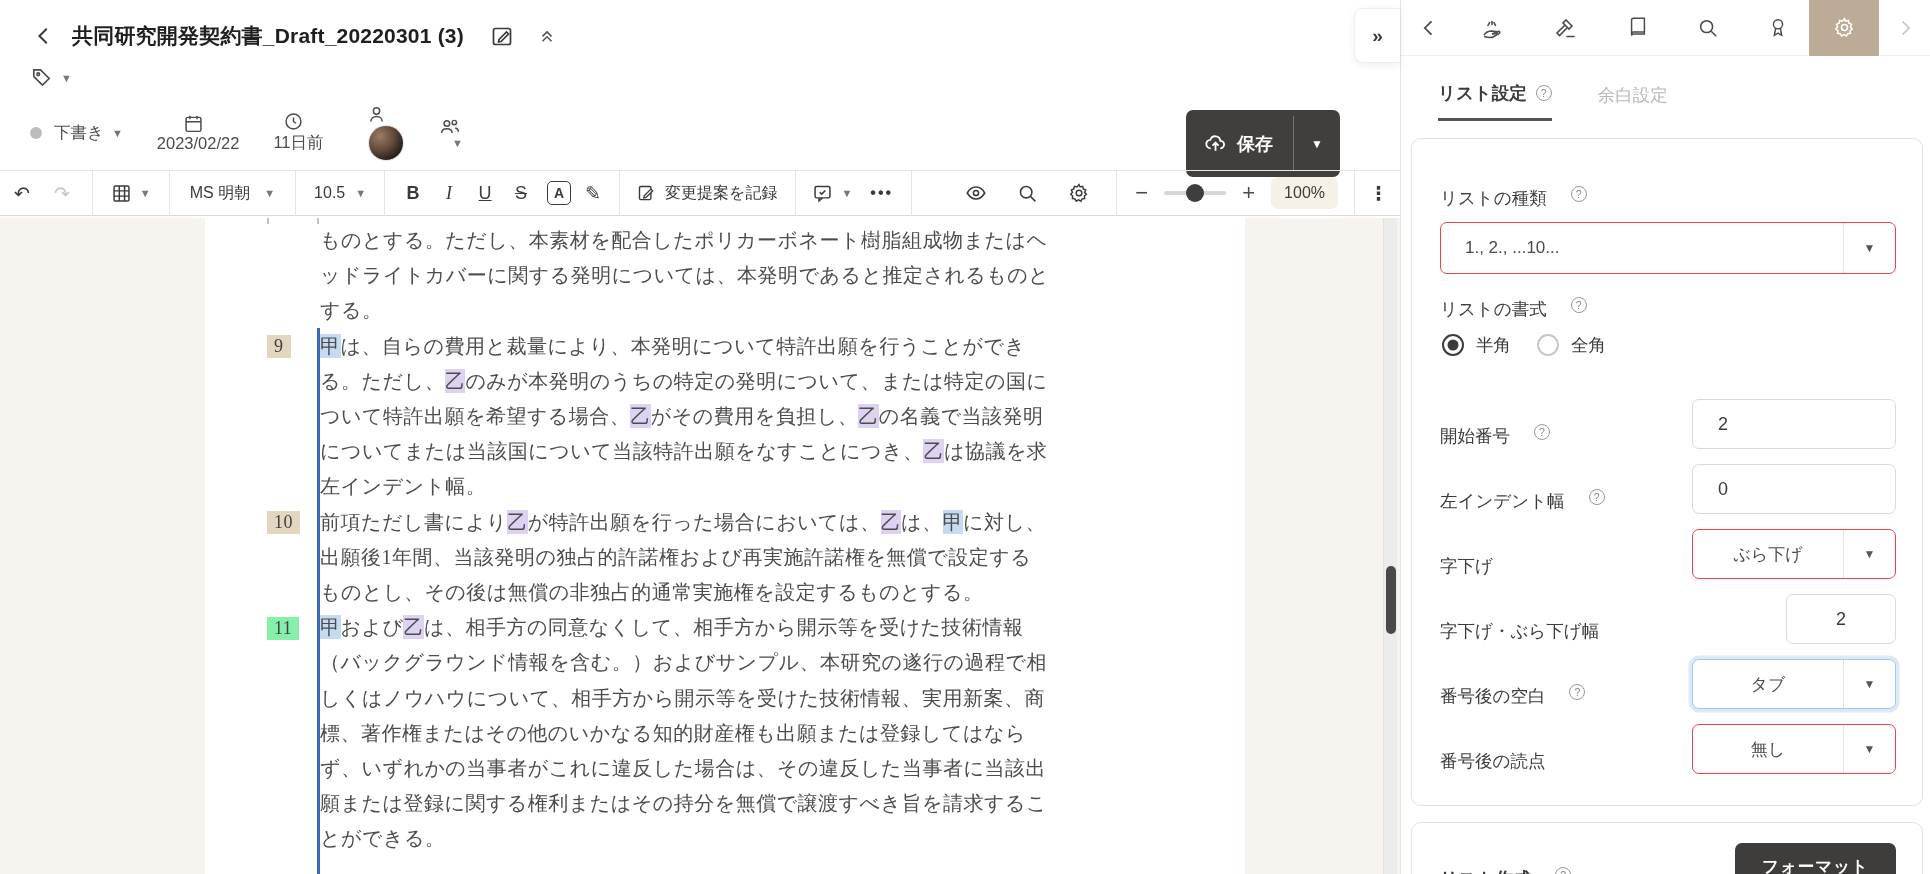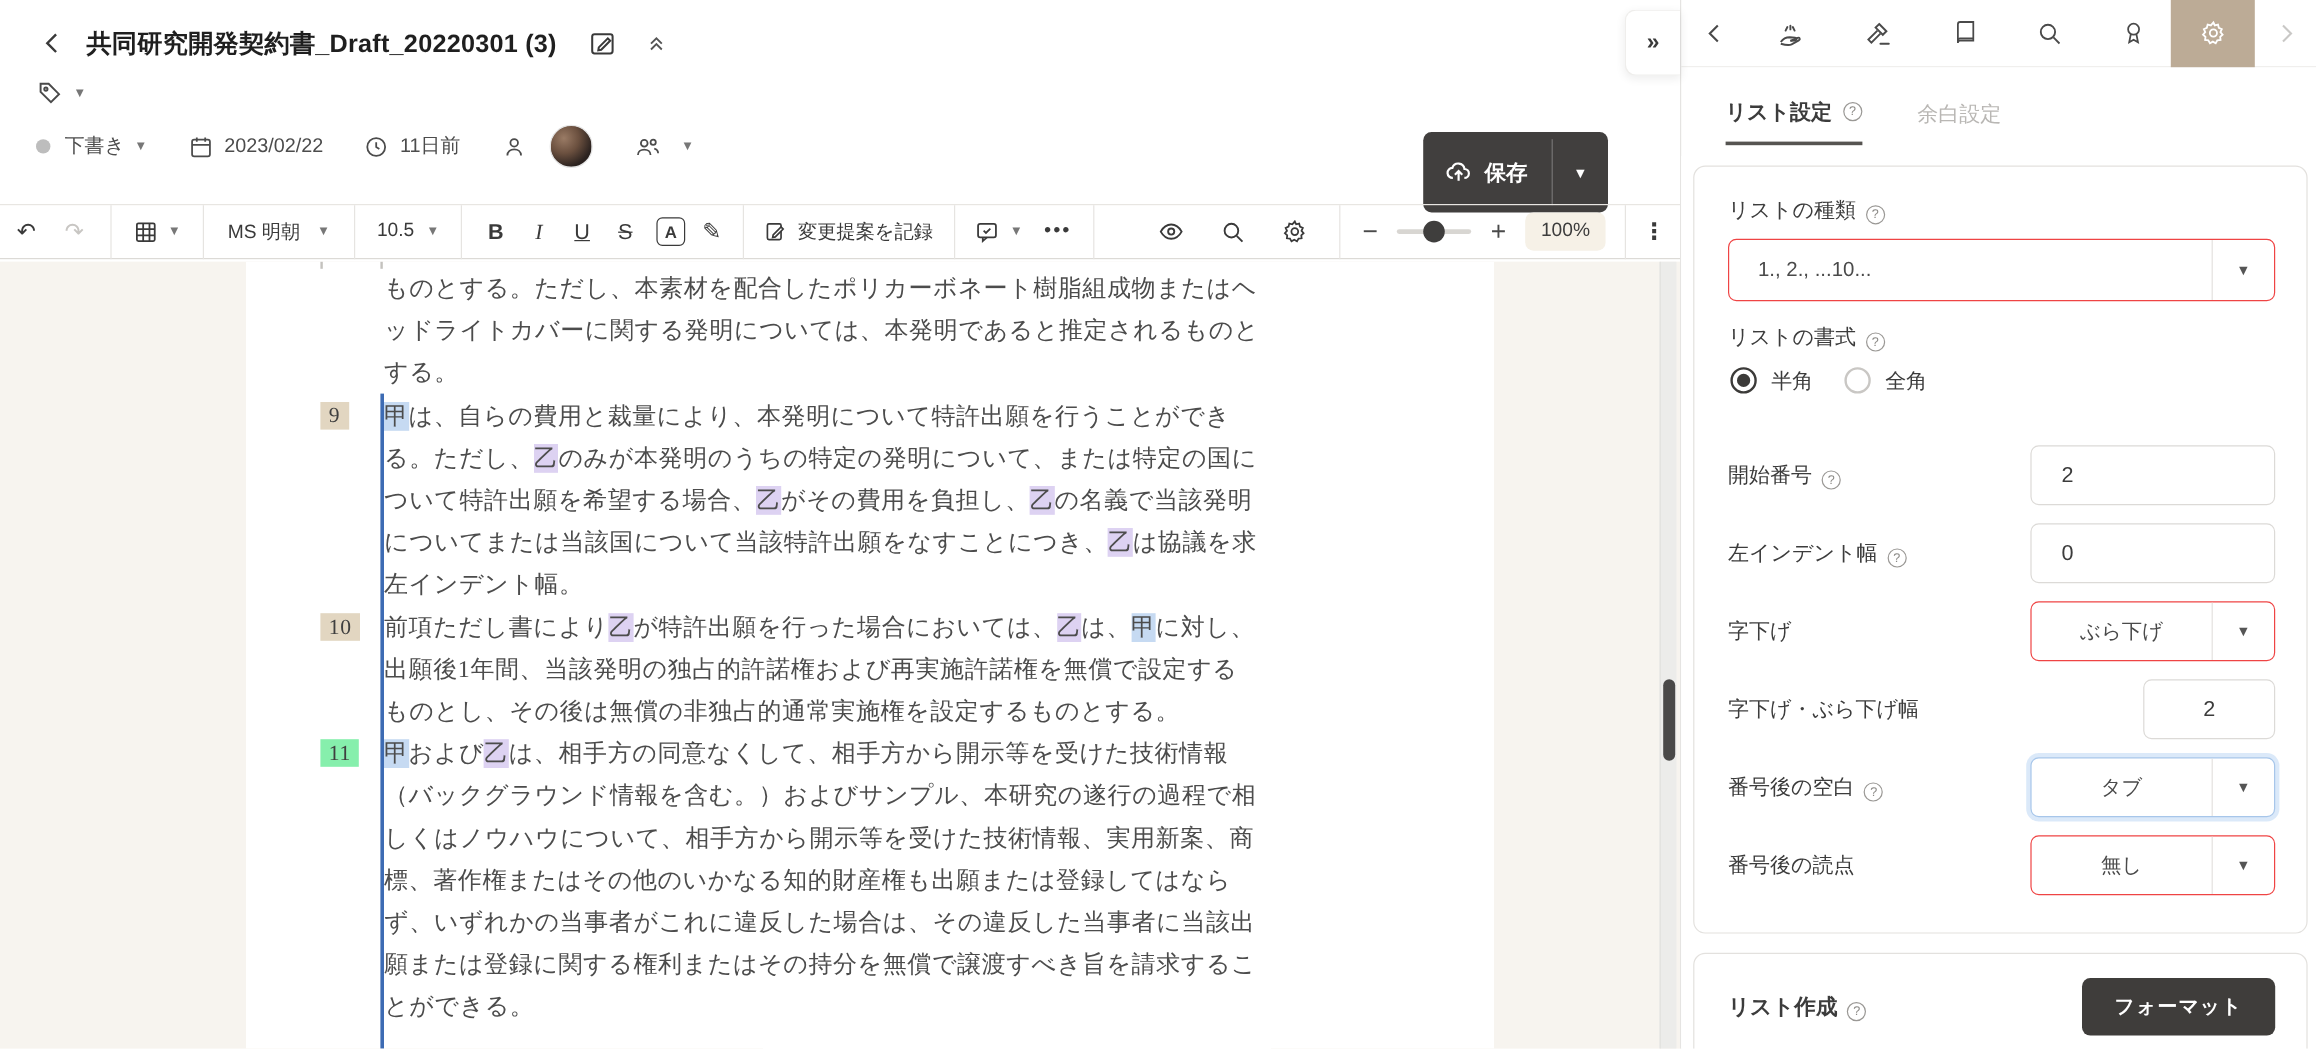--- a/index.html
+++ b/index.html
@@ -14,21 +14,21 @@
   .h-row1 { display:flex; align-items:center; padding:22px 0 0 30px; }
   .back-btn { width:28px; height:28px; display:flex; align-items:center; justify-content:center; cursor:pointer; color:#3a3a3a; }
   .doc-title { margin-left:14px; font-size:21px; font-weight:bold; color:#1f1f1f; letter-spacing:.2px; }
   .title-icon { margin-left:26px; color:#3a3a3a; display:flex; align-items:center; }
   .title-icon.dim { color:#555; margin-left:24px; }
 
   .h-row2 { display:flex; align-items:center; margin:16px 0 0 30px; color:#4a4a4a; }
   .h-row3 { display:flex; align-items:center; margin:15px 0 0 30px; font-size:16.5px; color:#4c4c4c; }
   .caret { font-size:11px; color:#777; margin-left:8px; }
   .status-dot { width:12px; height:12px; border-radius:50%; background:#bdbdbd; margin-right:12px; }
-  .meta-group { display:flex; align-items:center; margin-left:34px; }
+  .meta-group { display:flex; align-items:center; margin-left:34px;flex-direction:column; }
   .meta-group svg { margin-right:9px; }
   .avatar { width:36px; height:36px; border-radius:50%; margin-left:10px;
     background:radial-gradient(circle at 32% 30%, #9a7b65 0%, #6b503f 38%, #2c2320 72%, #1d1816 100%);
     border:1px solid #e5e5e5; }
 
   .save-split { position:absolute; top:110px; right:60px; height:67px; display:flex;
     background:#413f3e; border-radius:7px; overflow:hidden; cursor:pointer; }
   .save-main { display:flex; align-items:center; padding:0 20px 0 18px; color:#fff; font-size:18px; font-weight:bold; }
   .save-main svg { margin-right:10px; }
   .save-sep { width:1px; background:rgba(255,255,255,.28); margin:6px 0; }
@@ -78,21 +78,21 @@
   .ptab { display:flex; align-items:center; gap:9px; padding-bottom:13px; cursor:pointer; color:#b9b7b4; }
   .ptab.active { color:#3c3c3c; font-weight:bold; border-bottom:3.5px solid #565451; }
 
   .help-circle { width:16px; height:16px; border:1.2px solid #9a9895; border-radius:50%; color:#8a8885;
     font-size:10.5px; font-weight:normal; display:inline-flex; align-items:center; justify-content:center; flex:none; }
 
   .panel-body { position:absolute; left:0; right:0; top:130px; bottom:0; padding:8px 7px 0 10px; background:#fff; overflow:hidden; }
   .pcard { background:#fff; border:1px solid #e3e1de; border-radius:10px; padding:24px 26px 16px 28px; }
   .pcard2 { margin-top:16px; padding:20px 26px 20px 28px; display:flex; align-items:center; justify-content:space-between; }
 
-  .field-label { display:flex; align-items:flex-end; gap:8px; font-size:17.5px; color:#3c3c3c; }
+  .field-label { display:flex; align-items:flex-start; gap:24px; font-size:17.5px; color:#3c3c3c;margin-top:23px; }
   .f-stacked { margin-bottom:18px; }
   .f-stacked .field-label { margin-bottom:12px; }
   .f-radio-group { display:flex; align-items:center; gap:26px; margin:4px 0 42px 2px; }
   .radio-opt { display:flex; align-items:center; gap:12px; font-size:17.5px; cursor:pointer; }
   .radio-circ { width:22px; height:22px; border-radius:50%; border:2.5px solid #c9c7c4; position:relative; flex:none; }
   .radio-circ.sel { border-color:#3c3b39; }
   .radio-circ.sel::after { content:""; position:absolute; left:50%; top:50%; transform:translate(-50%,-50%);
     width:11px; height:11px; border-radius:50%; background:#3c3b39; }
 
   .f-row { display:flex; align-items:center; justify-content:space-between; height:50px; margin-bottom:15px; }

